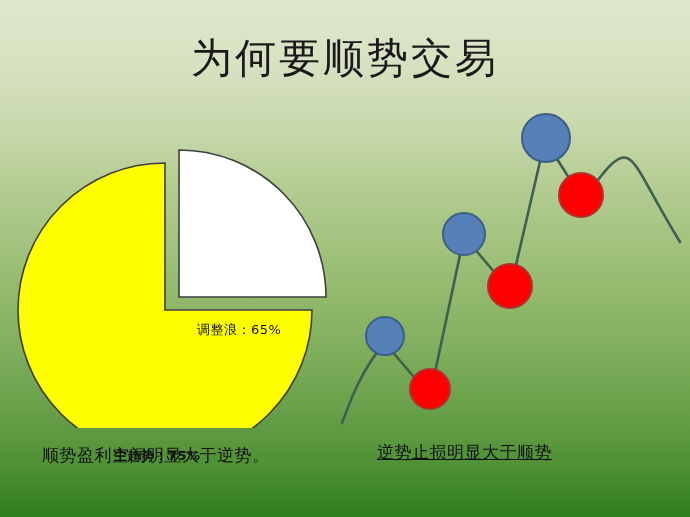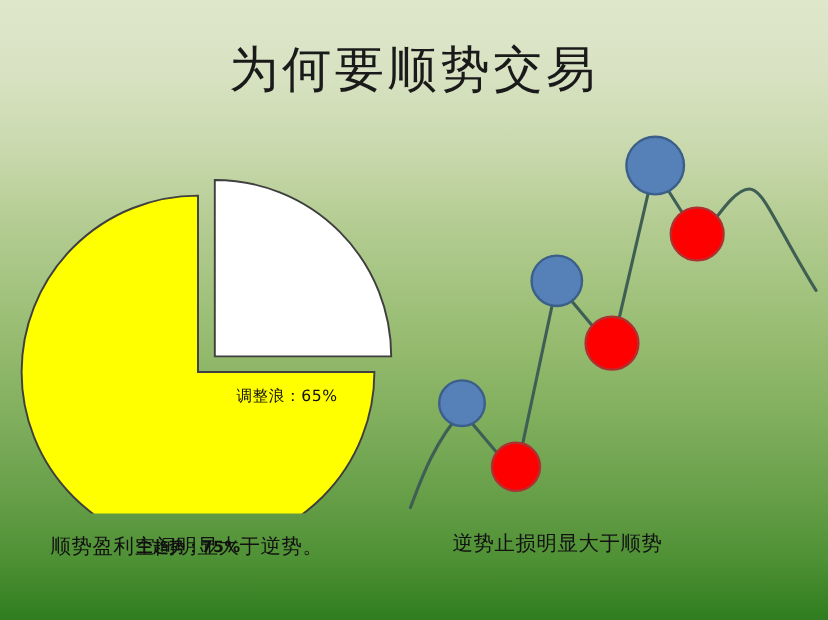--- a/index.html
+++ b/index.html
@@ -95,20 +95,21 @@
     white-space: nowrap;
     letter-spacing: 0.5px;
   }
   #caption-left {
     left: 42px;
     top: 444px;
   }
   #caption-right {
     left: 377px;
     top: 441px;
+    text-decoration: underline;
   }
 </style>
 </head>
 <body>
 
 <div id="slide">
 
   <div id="title">为何要顺势交易</div>
 
   <div id="pie-chart">

